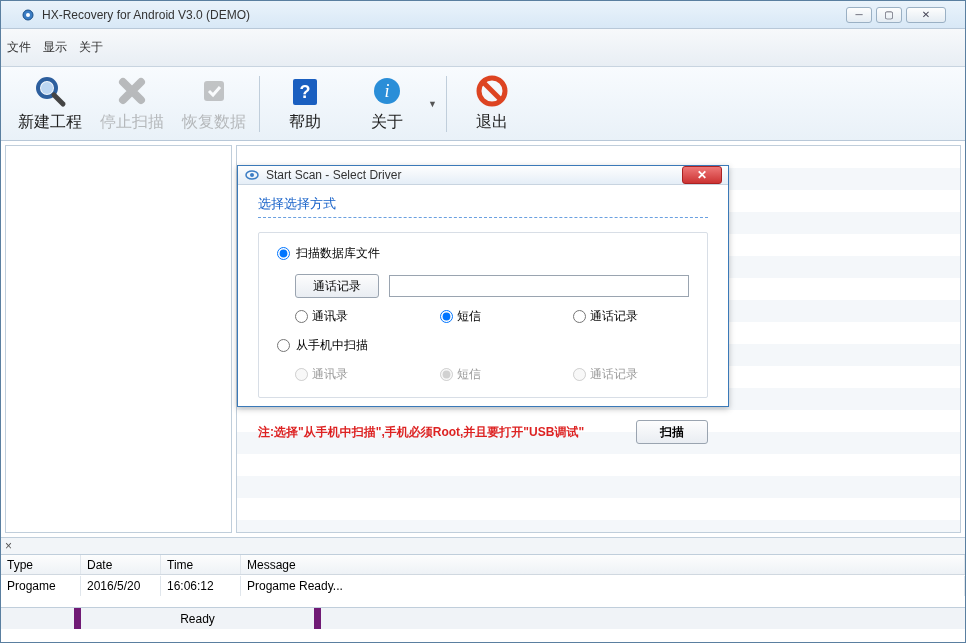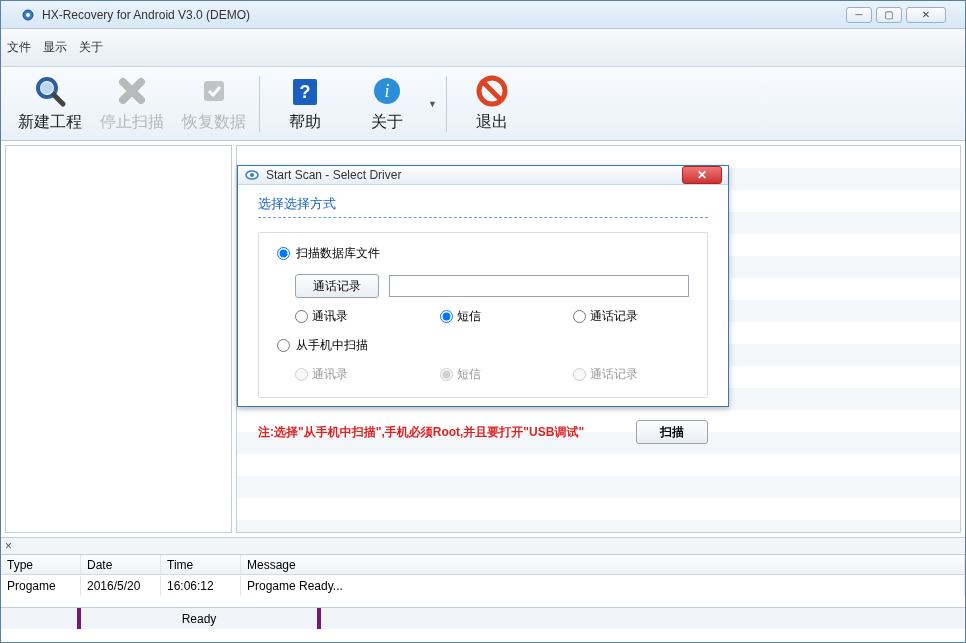--- a/index.html
+++ b/index.html
@@ -85,21 +85,21 @@
 }
 .log-table { flex:1; overflow:hidden; }
 .log-head { display:flex; background:linear-gradient(#fdfdfd,#eef2f6); border-bottom:1px solid #d0d8e0; height:20px; }
 .log-head div, .log-row div { padding:3px 6px; border-right:1px solid #e0e6ec; }
 .log-row { display:flex; height:22px; align-items:center; }
 .c-type{width:80px;} .c-date{width:80px;} .c-time{width:80px;} .c-msg{flex:1;}
 .statusbar {
   height: 22px; border-top:1px solid #c0cedb;
   background:#f0f3f7; display:flex; align-items:center;
 }
-.status-cell { border-right:4px solid #701a75; padding:0 10px; height:100%; display:flex; align-items:center; }
+.status-cell { border-right:7px solid #701a75; padding:0 10px; height:100%; display:flex; align-items:center; }
 .status-cell.first{width:80px;}
 .status-cell.ready{width:240px; justify-content:center;}
 
 
 .dialog {
   position:absolute; left:237px; top:165px; width:492px; height:242px;
   border:1px solid #3a79b8; background:#fff;
   box-shadow:0 2px 6px rgba(0,0,0,0.25);
   display:flex; flex-direction:column;
 }

